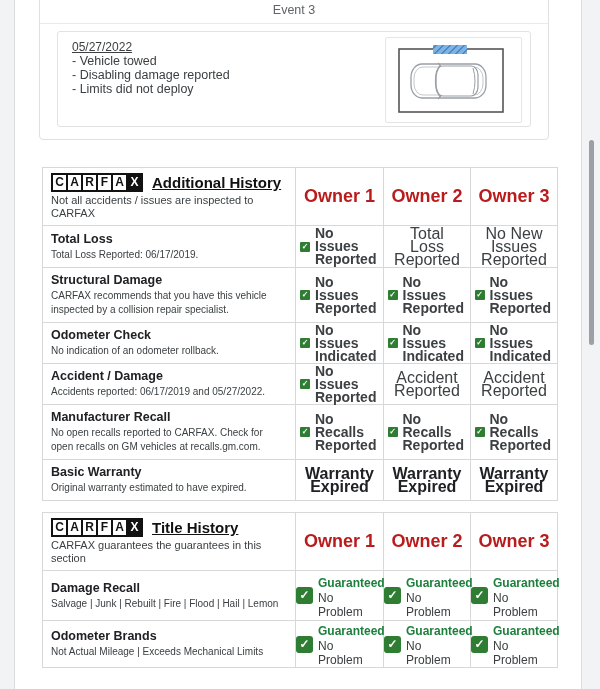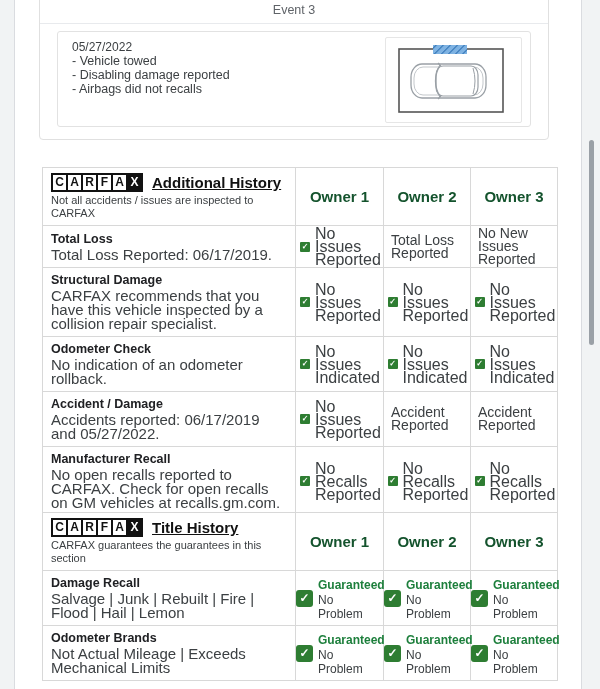--- a/index.html
+++ b/index.html
@@ -13,42 +13,42 @@
 
   
   .event-wrapper{position:absolute;left:39px;top:-6px;width:508px;height:144px;
                  border:1px solid #e0e0e0;border-radius:4px;background:#fff;}
   .event-head{height:28px;line-height:30px;text-align:center;color:#5f6368;
               font-size:12.5px;border-bottom:1px solid #e8eaed;}
   .event-card{margin:7px 17px 0 17px;border:1px solid #e2e2e2;border-radius:3px;
               display:flex;justify-content:space-between;align-items:flex-start;
               height:94px;}
   .event-text{padding:8px 0 0 14px;}
-  .event-date{font-size:12px;color:#3c4043;}
+  .event-date{font-size:12px;color:#3c4043;text-decoration:underline;}
   .event-title{font-size:14px;font-weight:bold;color:#111;margin:2px 0 2px 0;}
   .event-detail{font-size:12.5px;color:#3c4043;line-height:14px;}
   .car-box{margin:5px 8px 0 0;width:135px;height:84px;border:1px solid #e6e6e6;
            border-radius:2px;background:#fff;}
 
   
   table{border-collapse:collapse;table-layout:fixed;background:#fff;}
   .hist{position:absolute;left:42px;width:515px;}
   .hist1{top:167px;}
   .hist2{top:512px;}
   .hist td,.hist th{border:1px solid #d8d8d8;padding:0;vertical-align:middle;}
   .hist{border:1px solid #c9c9c9;}
   .desc-cell{padding:5px 10px 5px 8px !important;vertical-align:middle;}
   .row-label{font-size:12.5px;font-weight:bold;color:#202124;line-height:15px;}
-  .row-desc{font-size:15px;color:#3c4043;line-height:14px;margin-top:1px;}
-  .owner-head{font-size:15px;font-weight:bold;color:#14532d;text-align:center;}
+  .row-desc{font-size:10px;color:#3c4043;line-height:14px;margin-top:1px;}
+  .owner-head{font-size:18px;font-weight:bold;color:#b91c1c;text-align:center;}
   .cell-center{text-align:center;}
   .cell-flex{display:inline-flex;align-items:center;gap:5px;text-align:left;}
-  .cell-text{font-size:16px;color:#3c4043;line-height:13px;width:64px;}
-  .cell-text-plain{font-size:14px;color:#3c4043;line-height:13px;width:72px;
-                   margin:0 auto;text-align:left;}
+  .cell-text{font-size:14px;color:#3c4043;line-height:13px;width:64px;font-weight:bold;}
+  .cell-text-plain{font-size:16px;color:#3c4043;line-height:13px;width:72px;
+                   margin:0 auto;text-align:center;}
   .cell-bold{font-weight:bold;color:#202124;}
   .mini-check{width:10px;height:10px;background:#2e7d32;border-radius:1px;
               color:#fff;font-size:8px;line-height:10px;text-align:center;
               flex:0 0 10px;font-weight:bold;}
   .big-check{width:17px;height:17px;background:#2e7d32;border-radius:3px;
              color:#fff;font-size:12px;line-height:17px;text-align:center;
              flex:0 0 17px;font-weight:bold;}
   .guar-line{font-size:12px;font-weight:bold;color:#1d7f3c;line-height:14px;margin-top:16px;}
   .guar-sub{font-size:12px;color:#3c4043;line-height:14px;}
   .guar-text{width:70px;}
@@ -74,21 +74,21 @@
     <div class="scroll-thumb"></div>
   </div>
 
   <div class="event-wrapper">
     <div class="event-head">Event 3</div>
     <div class="event-card">
       <div class="event-text">
         <div class="event-date">05/27/2022</div>
         <div class="event-detail">- Vehicle towed</div>
         <div class="event-detail">- Disabling damage reported</div>
-        <div class="event-detail">- Airbags did not recalls</div>
+        <div class="event-detail">- Limits did not deploy</div>
       </div>
       <div class="car-box">
         <svg width="135" height="84" viewBox="0 0 135 84">
           <defs>
             <pattern id="hatch" width="5" height="5" patternTransform="rotate(45)" patternUnits="userSpaceOnUse">
               <rect width="5" height="5" fill="#7fb3e3"></rect>
               <line x1="0" y1="0" x2="0" y2="5" stroke="#3173b5" stroke-width="2.2"></line>
             </pattern>
           </defs>
           <rect x="13" y="11" width="104" height="63" fill="none" stroke="#555" stroke-width="1.6"></rect>

